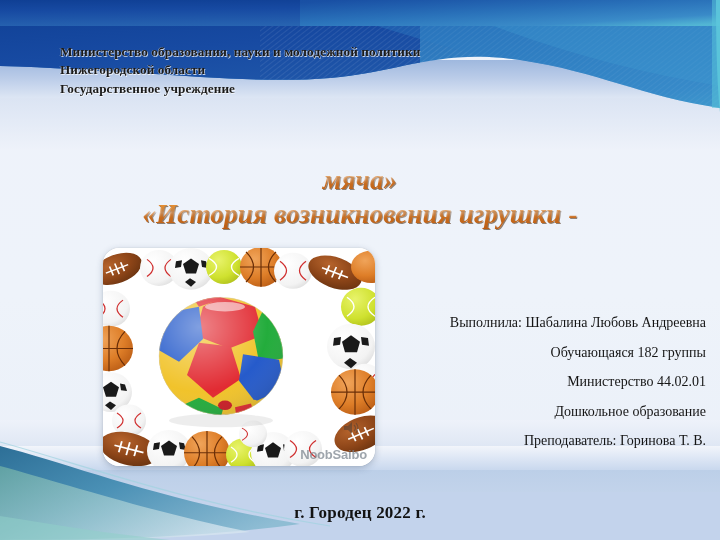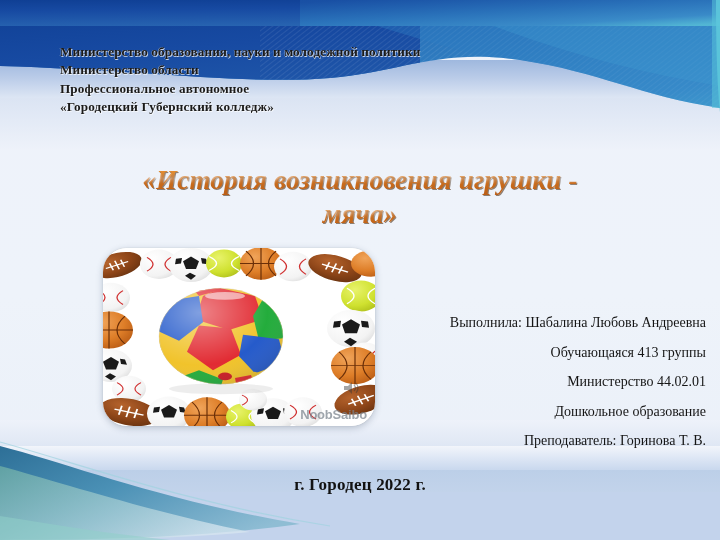--- a/index.html
+++ b/index.html
@@ -82,22 +82,22 @@
     -webkit-text-fill-color: transparent;
     filter: drop-shadow(1.1px 1.1px 0.4px rgba(60,30,0,0.55));
   }
 
   
   .picture-frame {
     position: absolute;
     left: 103px;
     top: 248px;
     width: 272px;
-    height: 178px;
-    border-radius: 24px;
+    height: 218px;
+    border-radius: 16px;
     overflow: hidden;
     background: #ffffff;
     box-shadow: 0 2px 7px rgba(40,60,90,0.28), 0 0 1px rgba(0,0,0,0.25);
     z-index: 4;
   }
   .pic-canvas {
     position: absolute;
     inset: 0;
     width: 100%;
     height: 100%;
@@ -136,21 +136,21 @@
   .author-line {
     font-size: 14px;
     line-height: 29.5px;
     color: #151515;
     white-space: nowrap;
   }
 
   
   .footer-block {
     position: absolute;
-    top: 475px;
+    top: 503px;
     left: 0;
     width: 720px;
     text-align: center;
     z-index: 6;
   }
   .footer-text {
     font-size: 17px;
     font-weight: bold;
     color: #121212;
     letter-spacing: 0.2px;
@@ -207,28 +207,27 @@
 
     <rect x="0" y="0" width="720" height="26" fill="url(#gTopDark)"></rect>
     <rect x="300" y="0" width="420" height="26" fill="url(#gTopRight)" opacity="0.85"></rect>
 
     <path d="M716,0 L720,0 L720,112 C718,95 716,60 716,0 Z" fill="#62cbde" opacity="0.9"></path>
     <rect x="712" y="0" width="8" height="108" fill="#58c3d8" opacity="0.55"></rect>
   </svg>
 
   <div class="header-block">
     <div class="header-line">Министерство образования, науки  и молодежной политики</div>
-    <div class="header-line">Министерство области</div>
-    <div class="header-line">Профессиональное автономное</div>
-    <div class="header-line">«Городецкий Губернский колледж»</div>
+    <div class="header-line">Нижегородской области</div>
+    <div class="header-line">Государственное учреждение</div>
   </div>
 
   <div class="title-block">
+    <div class="title-text">мяча»</div>
     <div class="title-text">«История возникновения игрушки -</div>
-    <div class="title-text">мяча»</div>
   </div>
 
   <div class="picture-frame">
     <svg class="pic-canvas" viewBox="0 0 272 230" preserveAspectRatio="none">
       <defs>
         <radialGradient id="gBasket" cx="0.35" cy="0.3" r="0.85">
           <stop offset="0%" stop-color="#f0a martins"></stop>
           <stop offset="0%" stop-color="#f0a45a"></stop>
           <stop offset="55%" stop-color="#de7e28"></stop>
           <stop offset="100%" stop-color="#b25511"></stop>
@@ -409,21 +408,21 @@
       <polygon points="1,6 5,6 9,2 9,14 5,10 1,10" fill="#3a3a3a"></polygon>
       <path d="M11,5 Q14,8 11,11" stroke="#3a3a3a" stroke-width="1.2" fill="none"></path>
       <path d="M13,3 Q17,8 13,13" stroke="#3a3a3a" stroke-width="1.2" fill="none"></path>
     </svg>
 
     <div class="pic-watermark">NoobSaibo</div>
   </div>
 
   <div class="author-block">
     <div class="author-line">Выполнила: Шабалина Любовь Андреевна</div>
-    <div class="author-line">Обучающаяся  413 группы</div>
+    <div class="author-line">Обучающаяся  182 группы</div>
     <div class="author-line">Министерство 44.02.01</div>
     <div class="author-line">Дошкольное  образование</div>
     <div class="author-line">Преподаватель: Горинова Т. В.</div>
   </div>
 
   <svg class="deco-bottom" viewBox="0 0 720 120" preserveAspectRatio="none">
     <defs>
       <linearGradient id="gBotBand1" x1="0" y1="0" x2="0" y2="1">
         <stop offset="0%" stop-color="#eef2fa"></stop>
         <stop offset="100%" stop-color="#dfe7f4"></stop>

